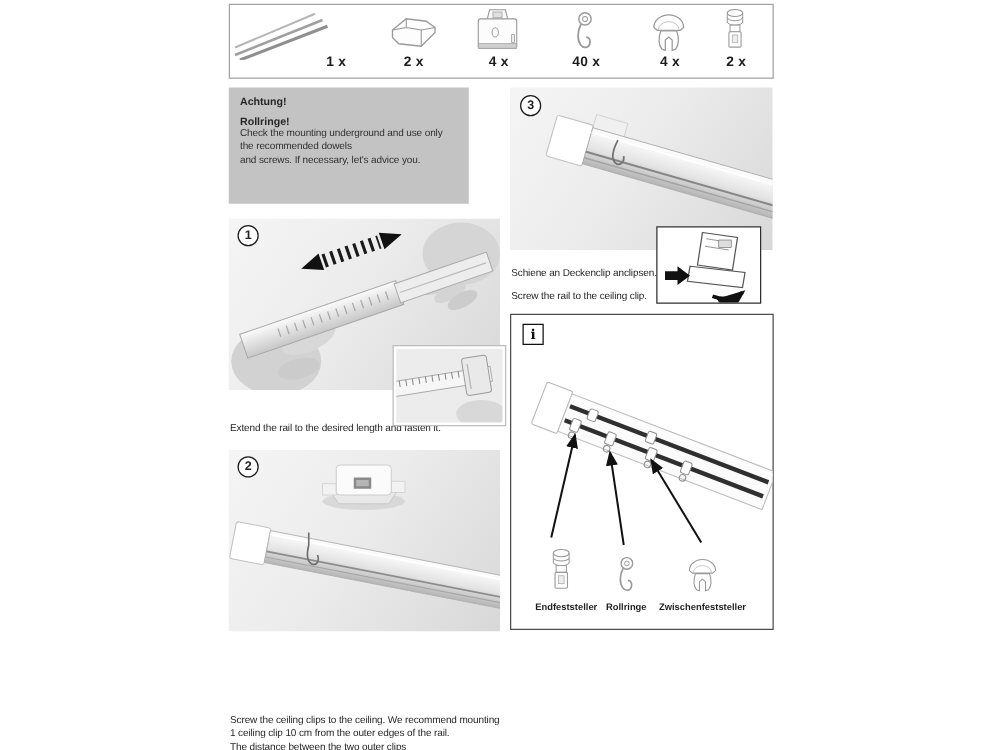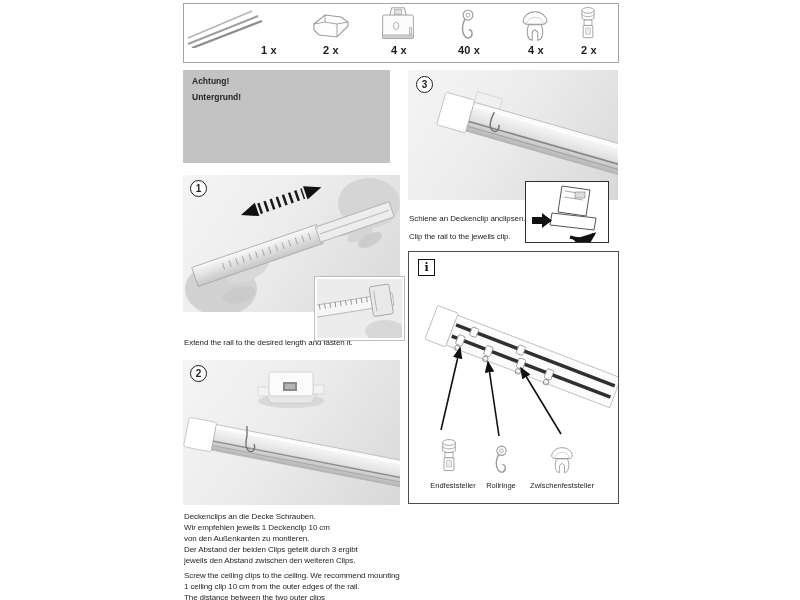--- a/index.html
+++ b/index.html
@@ -5,21 +5,21 @@
   html,body{margin:0;padding:0;background:#fff;}
   #page{position:relative;width:800px;height:600px;background:#fff;overflow:hidden;
         font-family:"Liberation Sans",sans-serif;color:#222;}
   .abs{position:absolute;}
   
   .parts-box{left:183px;top:3px;width:434px;height:58px;border:1px solid #a3a3a3;background:#fff;}
   .qty{position:absolute;top:40px;font-size:11px;font-weight:bold;color:#1c1c1c;
        transform:translateX(-50%);white-space:nowrap;letter-spacing:.2px;}
   .picon{position:absolute;}
   
-  .warning-box{left:183px;top:70px;width:207px;height:93px;background:#c3c3c3;
+  .warning-box{left:183px;top:70px;width:192px;height:93px;background:#c3c3c3;
                padding:6px 9px 0 9px;box-sizing:border-box;}
   .w-head{font-size:8.5px;font-weight:bold;color:#262626;line-height:10px;}
   .w-body{font-size:8px;color:#303030;line-height:10.4px;white-space:pre-line;letter-spacing:-.1px;}
   .mt{margin-top:6px;}
   
   .photo{background:linear-gradient(125deg,#f5f5f5 0%,#ececec 45%,#d8d8d8 100%);}
   .ph1{left:183px;top:175px;width:217px;height:137px;}
   .ph2{left:183px;top:360px;width:217px;height:145px;}
   .ph3{left:408px;top:70px;width:210px;height:130px;}
   .stepnum{position:absolute;width:15px;height:15px;border:1.3px solid #1a1a1a;border-radius:50%;
@@ -28,21 +28,21 @@
   .inset1{left:315px;top:277px;width:85px;height:59px;background:#ececec;border:2px solid #fff;
           outline:1px solid #bdbdbd;z-index:2;overflow:hidden;}
   .inset3{left:525px;top:181px;width:82px;height:60px;background:#fff;border:1px solid #2f2f2f;z-index:2;}
   
   .cap{position:absolute;font-size:8px;line-height:11px;color:#252525;white-space:pre-line;letter-spacing:-.1px;}
   
   .info-box{left:408px;top:251px;width:209px;height:251px;border:1px solid #4d4d4d;background:#fff;}
   .i-icon{position:absolute;left:9px;top:7px;width:15px;height:15px;border:1.5px solid #111;
           background:#fff;font-family:"DejaVu Serif",serif;font-weight:bold;font-size:11px;
           line-height:15px;text-align:center;color:#111;}
-  .plabel{position:absolute;top:229px;font-size:7.5px;color:#1f1f1f;transform:translateX(-50%);white-space:nowrap;}
+  .plabel{position:absolute;top:229px;font-size:7.5px;color:#1f1f1f;transform:translateX(-50%);white-space:nowrap;font-weight:bold;}
   svg{display:block;}
 </style>
 </head>
 <body>
 
 <svg width="0" height="0" style="position:absolute">
   <defs>
     <symbol id="sym-rail" viewBox="0 0 78 40">
       <line x1="2" y1="30" x2="66" y2="3" stroke="#b5b5b5" stroke-width="1.6"></line>
       <line x1="2" y1="36" x2="72" y2="8" stroke="#9f9f9f" stroke-width="2"></line>
@@ -107,21 +107,23 @@
     <div class="qty" style="left:85px">1 x</div>
     <div class="qty" style="left:147px">2 x</div>
     <div class="qty" style="left:215px">4 x</div>
     <div class="qty" style="left:285px">40 x</div>
     <div class="qty" style="left:352px">4 x</div>
     <div class="qty" style="left:405px">2 x</div>
   </div>
 
   <div class="abs warning-box">
     <div class="w-head">Achtung!</div>
-    <div class="w-head mt">Untergrund!</div>
+    <div class="w-head mt">Rollringe!</div>
+    <div class="w-body">Check the mounting underground and use only the recommended dowels
+and screws. If necessary, let's advice you.</div>
   </div>
 
   <div class="abs photo ph1">
     <div class="stepnum" style="left:7px;top:5px">1</div>
     <svg width="217" height="137" viewBox="0 0 217 137">
       <defs>
         <linearGradient id="gr1" x1="0" y1="0" x2="0" y2="1">
           <stop offset="0" stop-color="#fbfbfb"></stop>
             <stop offset="1" stop-color="#c7c7c7"></stop>
         </linearGradient>
@@ -186,25 +188,20 @@
         <rect x="6" y="-2" width="28" height="30" rx="2" fill="#ffffff" stroke="#c0c0c0" stroke-width="0.8"></rect>
         <rect x="34" y="0" width="215" height="26" fill="url(#gr2)" stroke="#b0b0b0" stroke-width="0.7"></rect>
         <line x1="34" y1="3" x2="249" y2="3" stroke="#ffffff" stroke-width="1.4"></line>
         <line x1="34" y1="17" x2="249" y2="17" stroke="#8c8c8c" stroke-width="1.4"></line>
         <line x1="34" y1="21.5" x2="249" y2="21.5" stroke="#a6a6a6" stroke-width="1"></line>
       </g>
       <path d="M64,66 L64,76 C62,84 63,89 66,91 C70,93 73,89 71,84" fill="none" stroke="#6e6e6e" stroke-width="1.3"></path>
     </svg>
   </div>
 
-  <div class="cap" style="left:184px;top:511px">Deckenclips an die Decke Schrauben.
-Wir empfehlen jeweils 1 Deckenclip 10 cm
-von den Außenkanten zu montieren.
-Der Abstand der beiden Clips geteilt durch 3 ergibt
-jeweils den Abstand zwischen den weiteren Clips.</div>
   <div class="cap" style="left:184px;top:570px">Screw the ceiling clips to the ceiling. We recommend mounting
 1 ceiling clip 10 cm from the outer edges of the rail.
 The distance between the two outer clips</div>
 
   <div class="abs photo ph3">
     <div class="stepnum" style="left:8px;top:6px">3</div>
     <svg width="210" height="130" viewBox="0 0 210 130">
       <g transform="translate(38,22) rotate(16)">
         <rect x="30" y="-9" width="26" height="12" fill="#f0f0f0" stroke="#cfcfcf" stroke-width="0.7"></rect>
         <rect x="0" y="0" width="30" height="34" rx="2" fill="#ffffff" stroke="#c2c2c2" stroke-width="0.9"></rect>
@@ -224,21 +221,21 @@
         <path d="M33,9 L52,12 M32,15 L51,18" fill="none" stroke="#888" stroke-width="0.7"></path>
         <rect x="43" y="10" width="10" height="6" fill="#ddd" stroke="#666" stroke-width="0.5"></rect>
         <path d="M20,31 L64,36 L62,48 L18,43 Z" fill="#fff" stroke="#555" stroke-width="1"></path>
         <polygon points="0,35 10,35 10,31 20,38.5 10,46 10,42 0,42" fill="#111"></polygon>
         <path d="M38,55 Q52,60 62,52" fill="none" stroke="#111" stroke-width="3" marker-end="url(#ah)"></path>
       </g>
     </svg>
   </div>
 
   <div class="cap" style="left:409px;top:213px">Schiene an Deckenclip anclipsen.</div>
-  <div class="cap" style="left:409px;top:231px">Clip the rail to the jeweils clip.</div>
+  <div class="cap" style="left:409px;top:231px">Screw the rail to the ceiling clip.</div>
 
   <div class="abs info-box">
     <div class="i-icon">i</div>
     <svg style="position:absolute;left:0;top:16px" width="209" height="234" viewBox="0 0 209 234">
       <g transform="translate(30,40) rotate(21)">
         <rect x="-2" y="-2" width="22" height="36" rx="1.5" fill="#fff" stroke="#b5b5b5" stroke-width="0.8"></rect>
         <rect x="20" y="0" width="175" height="32" fill="#fbfbfb" stroke="#b9b9b9" stroke-width="0.8"></rect>
         <line x1="20" y1="3" x2="195" y2="3" stroke="#fff" stroke-width="1.4"></line>
         <rect x="22" y="8" width="170" height="3.5" fill="#2f2f2f"></rect>
         <rect x="22" y="20" width="170" height="3.5" fill="#2f2f2f"></rect>

